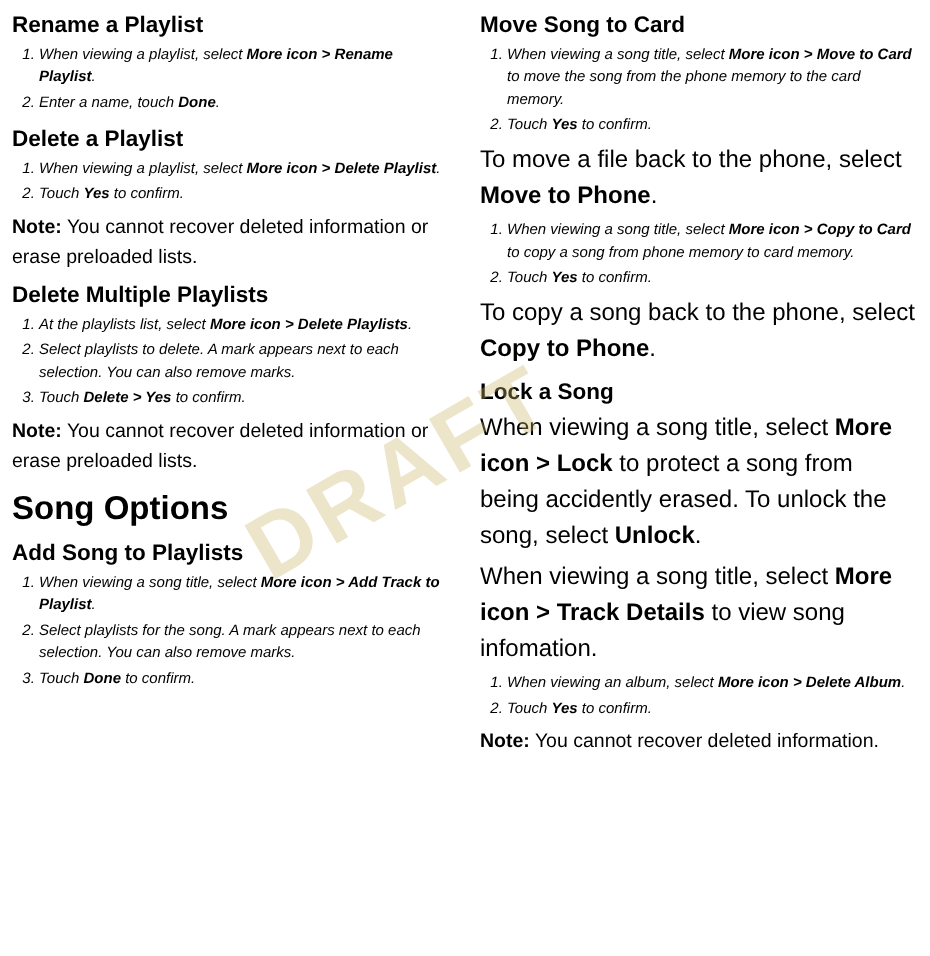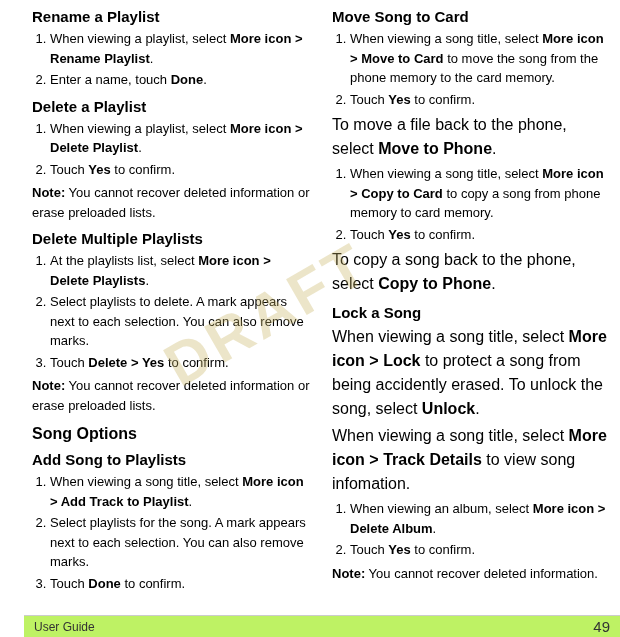--- a/index.html
+++ b/index.html
@@ -15,22 +15,21 @@
       font-family: Arial, Helvetica, sans-serif;
       font-size: 13px;
       color: #000000;
       overflow: hidden;
     }
 
     .page-container {
       width: 620px;
       height: 637px;
       display: flex;
-      flex-direction: column;
-      padding-left: 24px;
+      flex-direction: row;
     }
 
     .content-area {
       display: flex;
       flex: 1;
       padding: 8px 0 0 0;
     }
 
     .left-column {
       width: 310px;
@@ -44,38 +43,39 @@
 
     .section-heading {
       font-size: 15px;
       font-weight: bold;
       color: #000;
       margin-bottom: 4px;
       margin-top: 8px;
     }
 
     .section-heading.large {
-      font-size: 16px;
+      font-size: 22px;
       margin-top: 10px;
       margin-bottom: 5px;
     }
 
     .section-heading.first {
       margin-top: 0;
     }
 
     ol {
       margin-left: 18px;
       margin-bottom: 4px;
     }
 
     ol li {
-      font-size: 13px;
+      font-size: 10px;
       line-height: 1.5;
       margin-bottom: 2px;
+      font-style: italic;
     }
 
     p {
       font-size: 16px;
       line-height: 1.5;
       margin-bottom: 3px;
     }
 
     .note {
       font-size: 13px;

